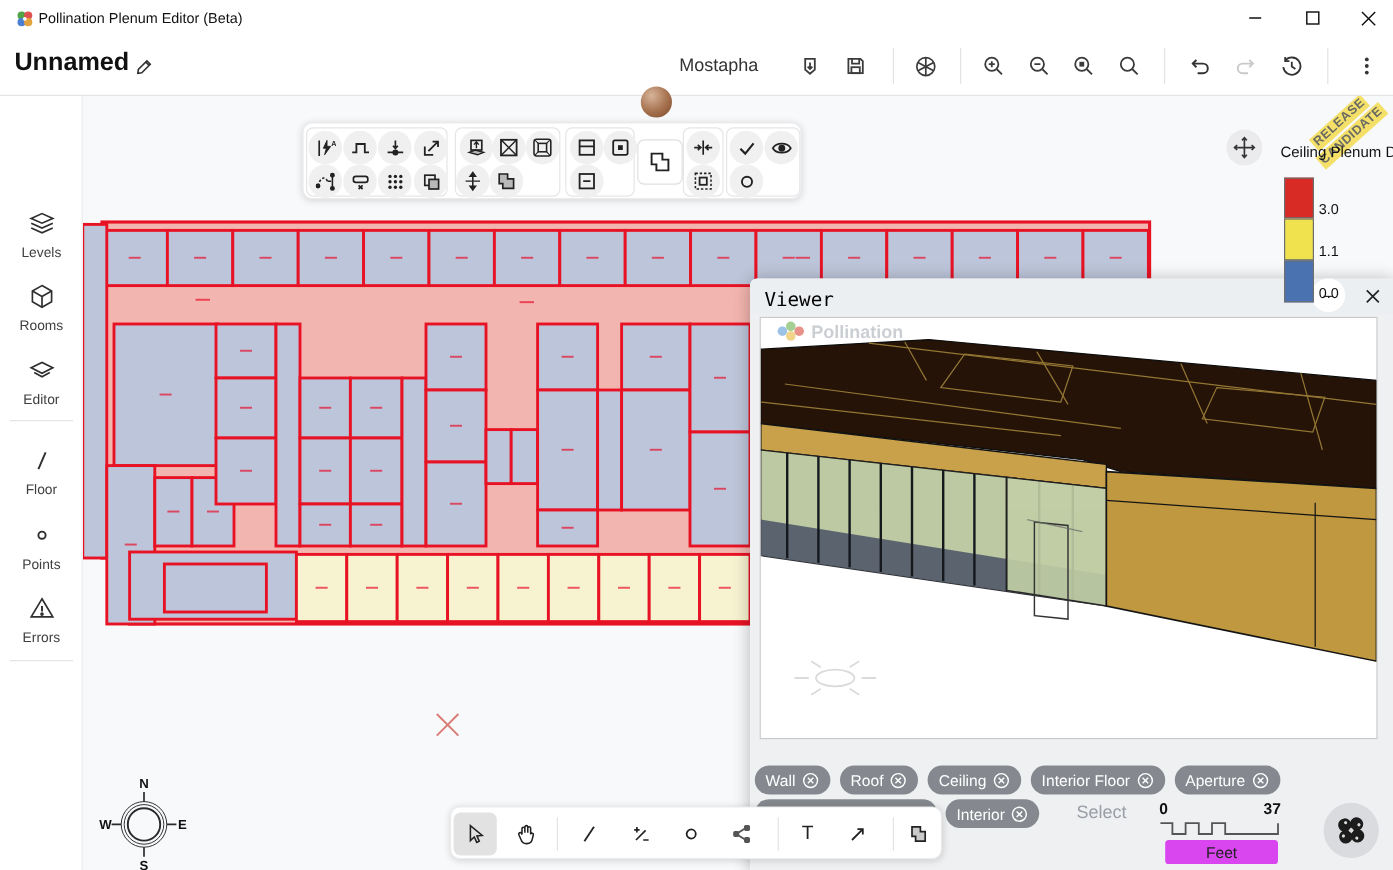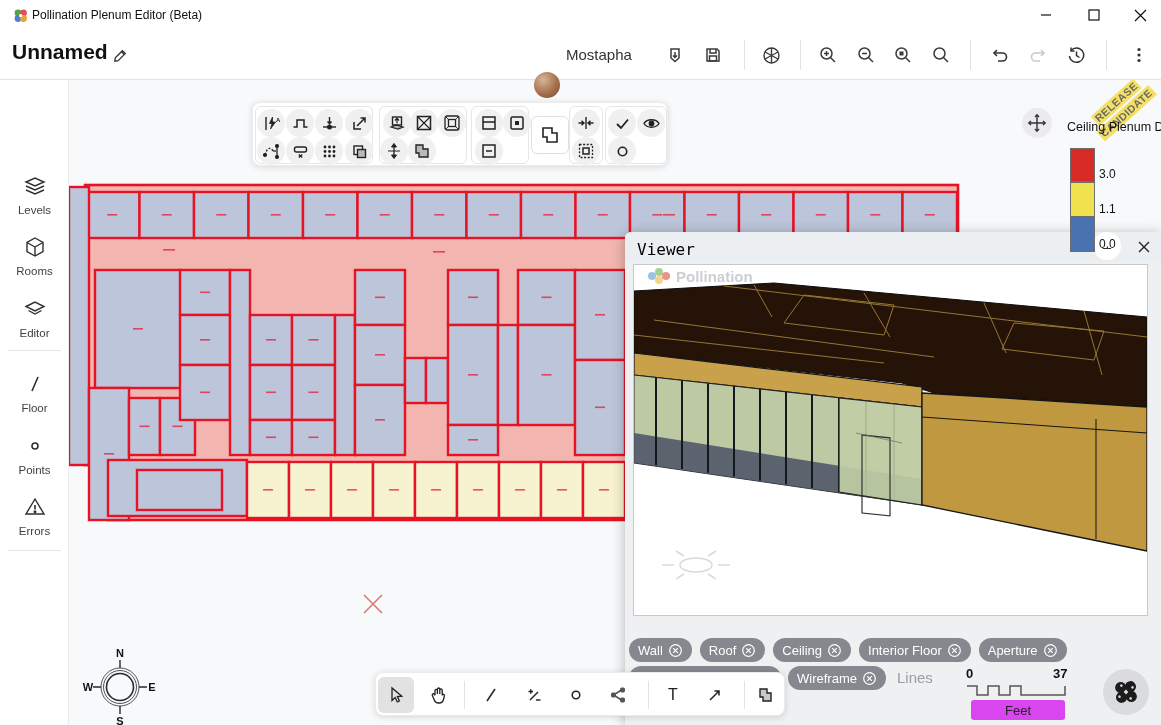--- a/index.html
+++ b/index.html
@@ -669,27 +669,27 @@
     <div class="chip">
       <span>Aperture</span>
       <svg width="15" height="15" viewBox="0 0 15 15">
           <circle cx="7.5" cy="7.5" r="5.8" stroke="#fff" fill="none" stroke-width="1.2"></circle>
           <path d="M5.2 5.2 L9.8 9.8 M9.8 5.2 L5.2 9.8" stroke="#fff" stroke-width="1.2"></path>
         </svg>
     </div>
   </div>
   <div id="chip-partial" class="abs"></div>
   <div id="chip-wireframe" class="chip abs">
-    <span>Wireframe</span>
+    <span>Interior</span>
     <svg width="15" height="15" viewBox="0 0 15 15">
         <circle cx="7.5" cy="7.5" r="5.8" stroke="#fff" fill="none" stroke-width="1.2"></circle>
         <path d="M5.2 5.2 L9.8 9.8 M9.8 5.2 L5.2 9.8" stroke="#fff" stroke-width="1.2"></path>
       </svg>
   </div>
-  <div id="select-label" class="abs">Lines</div>
+  <div id="select-label" class="abs">Select</div>
 
   <div id="scale-min" class="abs">0</div>
   <div id="scale-max" class="abs">37</div>
   <svg id="scale-wave" class="abs" width="106" height="18" viewBox="0 0 106 18">
     <path d="M2 4 H12 V13 H23 V4 H34 V13 H45 V4 H56 V13 H100 V4" fill="none" stroke="#555" stroke-width="1.5"></path>
   </svg>
   <div id="scale-unit" class="ctr abs">Feet</div>
 
   <div id="brand-logo" class="ctr abs">
     <svg width="34" height="34" viewBox="0 0 44 44">

